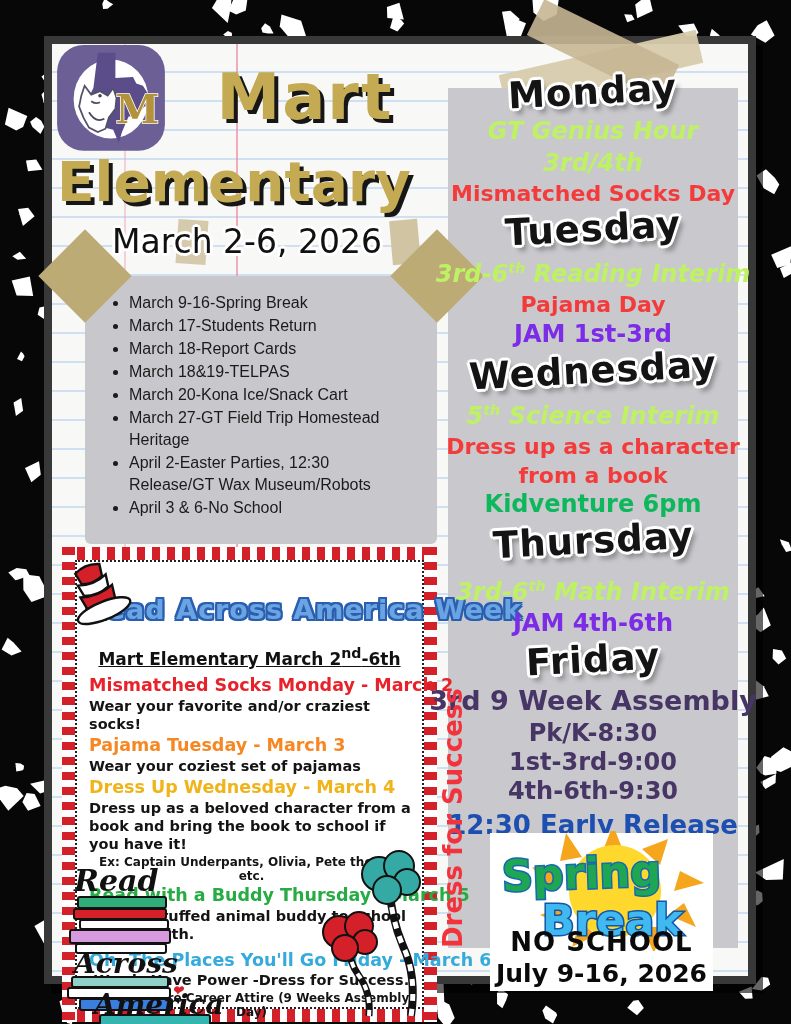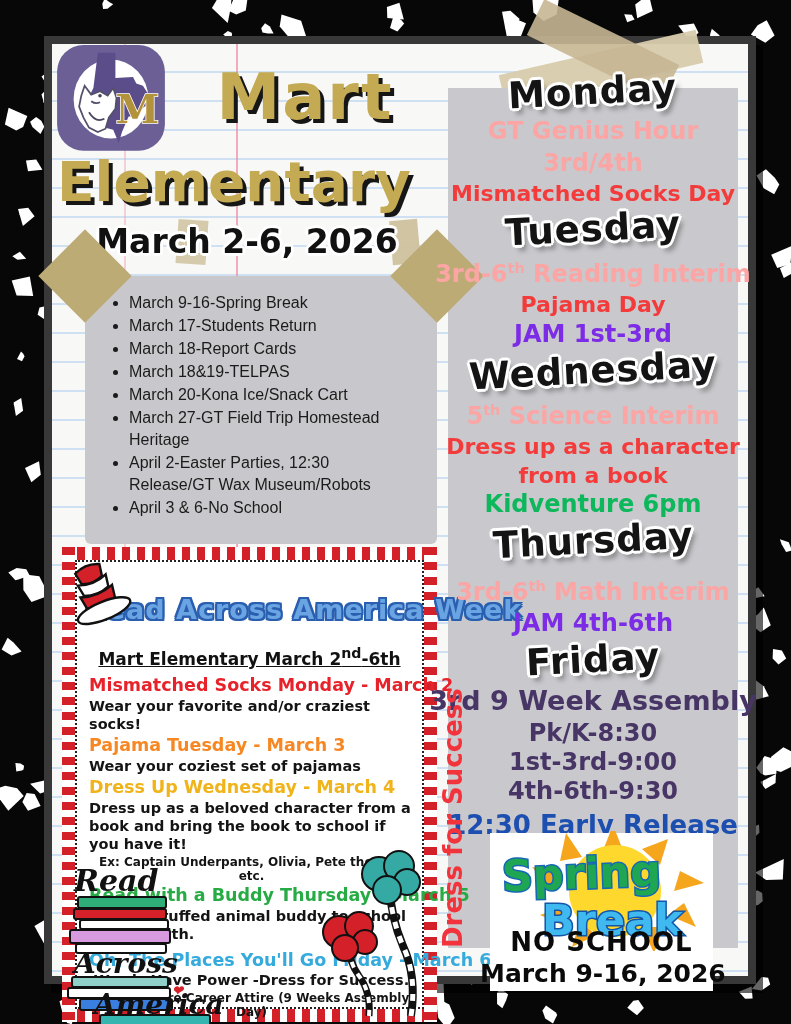--- a/index.html
+++ b/index.html
@@ -18,21 +18,21 @@
 
   
   .logo{position:absolute;left:55px;top:44px;width:112px;height:110px;}
   .t1{position:absolute;left:170px;top:60px;width:270px;text-align:center;
       font-size:64px;font-weight:bold;color:#c4aa52;letter-spacing:2px;
       text-shadow:4px 4px 0 #161616;}
   .t2{position:absolute;left:57px;top:150px;width:390px;text-align:left;
       font-size:55px;font-weight:bold;color:#c4aa52;letter-spacing:0px;
       text-shadow:4px 4px 0 #161616;white-space:nowrap;}
   .date{position:absolute;left:52px;top:222px;width:390px;text-align:center;
-        font-size:33px;font-weight:bold;color:#111;white-space:nowrap;
+        font-size:33px;font-weight:normal;color:#111;white-space:nowrap;
         text-shadow:-2px -2px 0 #fff,2px -2px 0 #fff,-2px 2px 0 #fff,2px 2px 0 #fff,0 3px 0 #fff,0 -3px 0 #fff,3px 0 0 #fff,-3px 0 0 #fff;}
 
   
   .tape{position:absolute;background:#d4c7a8;opacity:.95;}
   .stub-l{left:177px;top:220px;width:30px;height:44px;transform:rotate(4deg);}
   .stub-r{left:391px;top:220px;width:28px;height:44px;transform:rotate(-5deg);background:#cfc19e;}
   .washi-a{left:500px;top:52px;width:202px;height:34px;transform:rotate(-13deg);background:#d8cbac;}
   .washi-b{left:528px;top:30px;width:150px;height:40px;transform:rotate(26deg);background:#c6b694;opacity:.9;}
   .ct{position:absolute;width:66px;height:66px;background:#bdab76;transform:rotate(45deg);z-index:3;}
   .ct-l{left:52px;top:243px;}
@@ -69,21 +69,21 @@
   .hat{position:absolute;left:4px;top:8px;z-index:6;transform:rotate(-22deg);}
   .books{position:absolute;left:-2px;top:312px;z-index:7;}
   .trees{position:absolute;right:8px;bottom:4px;z-index:7;}
 
   
   .panel{position:absolute;left:448px;top:88px;width:290px;height:860px;background:#c9c8cc;z-index:2;}
   .sch{position:absolute;left:448px;top:70px;width:290px;display:flex;flex-direction:column;align-items:center;z-index:4;}
   .sch-line{text-align:center;white-space:nowrap;}
   .s-day{font-size:37px;line-height:44px;font-weight:bold;color:#141414;margin-top:0;transform:rotate(-3deg);letter-spacing:1px;
          text-shadow:-2px -2px 0 #fff,2px -2px 0 #fff,-2px 2px 0 #fff,2px 2px 0 #fff,0 3px 0 #fff,0 -3px 0 #fff,3px 0 0 #fff,-3px 0 0 #fff,4px 6px 5px rgba(0,0,0,.35);}
-  .s-blue{font-size:24px;line-height:30px;font-weight:bold;color:#fca5a5;margin-top:2px;}
+  .s-blue{font-size:24px;line-height:30px;font-weight:bold;color:#bef264;margin-top:2px;font-style:italic;}
   .s-blue2{font-size:26px;line-height:32px;font-weight:bold;color:#1c4fb0;margin-top:4px;}
   .s-red{font-size:22px;line-height:27px;font-weight:bold;color:#f43b3b;margin-top:2px;}
   .s-violet{font-size:24px;line-height:29px;font-weight:bold;color:#7c2ce6;margin-top:2px;}
   .s-green{font-size:24px;line-height:29px;font-weight:bold;color:#0db85c;margin-top:1px;}
   .s-dp{font-size:27px;line-height:34px;font-weight:bold;color:#473566;margin-top:2px;}
   .s-dp2{font-size:24px;line-height:27px;font-weight:bold;color:#473566;margin-top:2px;}
   .sch .sch-line:nth-child(15){margin-top:8px;}
   .sch sup{font-size:60%;}
 
   .side-note{position:absolute;left:338px;top:818px;width:230px;height:30px;transform:rotate(-90deg);
@@ -557,16 +557,16 @@
           <polygon points="14,36 44,42 32,58"></polygon>
         <polygon points="48,2 64,26 42,30"></polygon>
       </g>
       <circle cx="97" cy="60" r="46" fill="#ffd82e"></circle>
     </svg>
     <svg class="sb-words" width="223" height="110" viewBox="0 0 223 110">
       <text x="12" y="52" font-family="DejaVu Sans, sans-serif" font-weight="bold" font-size="43" fill="#1fa653" stroke="#1668b5" stroke-width="3" paint-order="stroke" transform="rotate(-2 20 40)">Spring</text>
       <text x="52" y="96" font-family="DejaVu Sans, sans-serif" font-weight="bold" font-size="43" fill="#3fb9ef" stroke="#1356a8" stroke-width="3" paint-order="stroke">Break</text>
     </svg>
     <div class="no-school">NO SCHOOL</div>
-    <div class="sb-dates">March 9-16, 2026</div>
+    <div class="sb-dates">July 9-16, 2026</div>
   </div>
 
 </div>
 
 </body></html>

